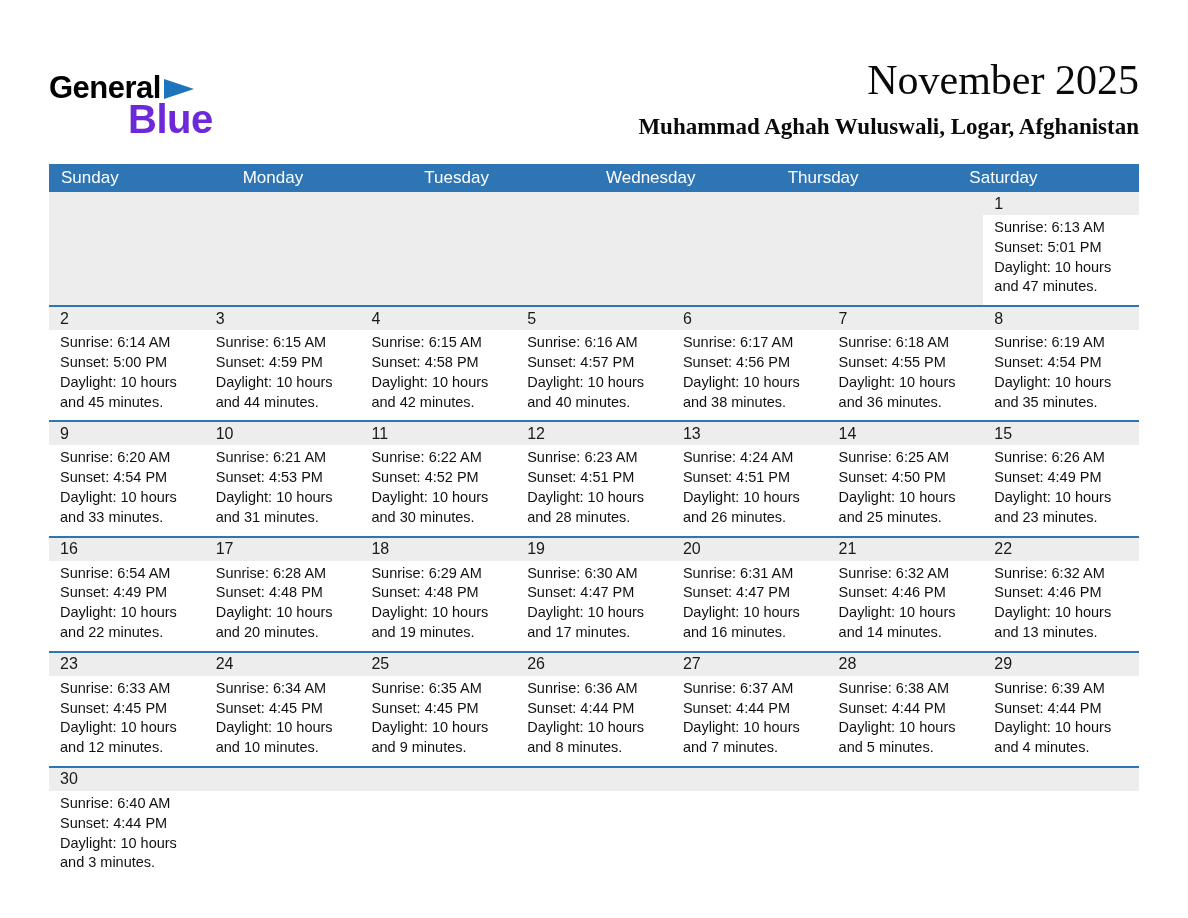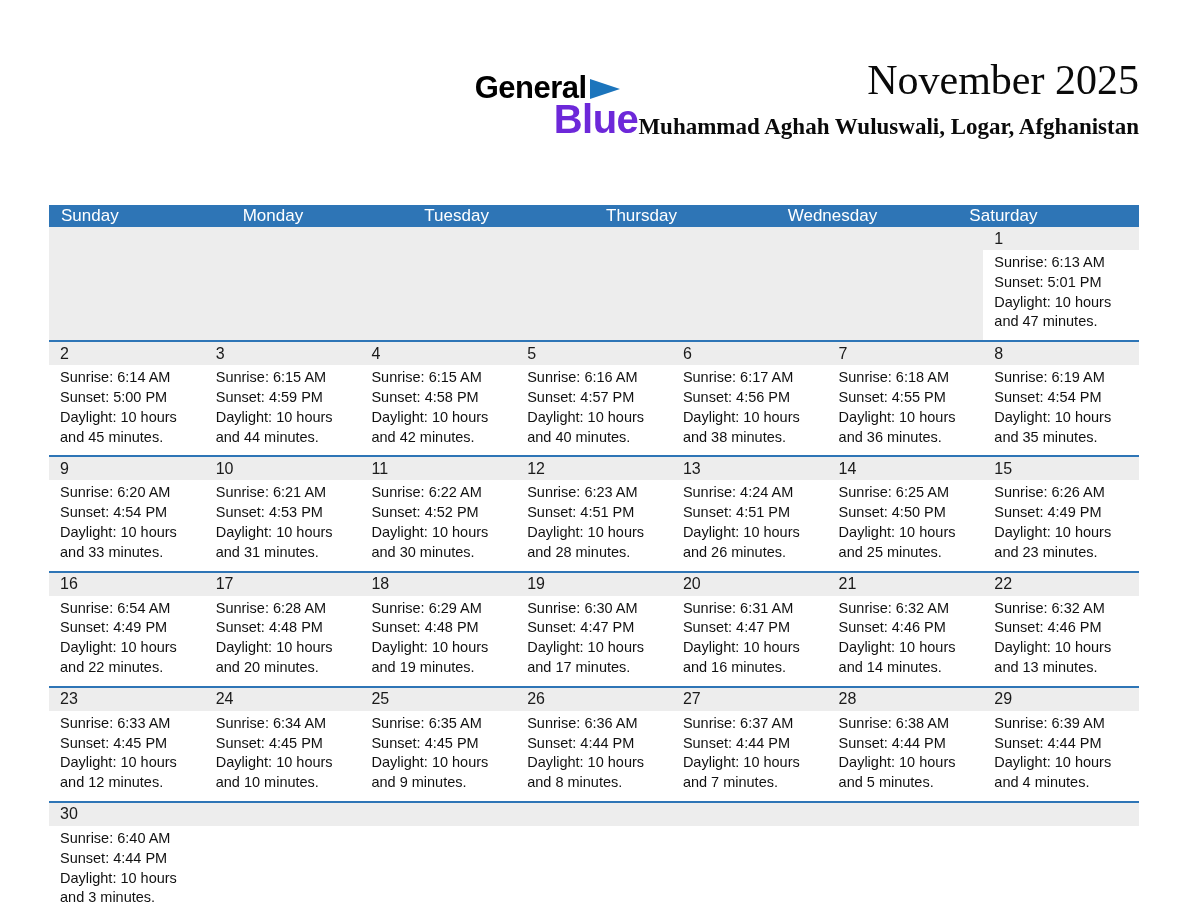--- a/index.html
+++ b/index.html
@@ -1,32 +1,32 @@
 <!DOCTYPE html>
 <html><head>
 <meta charset="utf-8">
 <style>
   * { margin:0; padding:0; box-sizing:border-box; }
   html,body { background:#ffffff; }
   body { font-family:"Liberation Sans", sans-serif; color:#000; }
   .page { width:1188px; height:918px; background:#fff; overflow:hidden; position:relative; }
 
   
-  .top { display:flex; justify-content:flex-end; align-items:flex-start; padding:58px 49px 0 49px; height:205px; }
+  .top { display:flex; justify-content:space-between; align-items:flex-start; padding:58px 49px 0 49px; height:164px; }
   .logo { padding-top:14px; line-height:1; }
   .logo-line1 { display:flex; align-items:center; font-size:31px; font-weight:700; letter-spacing:-0.5px; color:#000; }
   .logo-flag { margin-left:3px; margin-top:2px; }
   .logo-line2 { font-size:40px; font-weight:700; color:#6d28d9; margin-left:79px; margin-top:-4px; letter-spacing:-0.5px; }
   .titles { text-align:right; font-family:"Liberation Serif", serif; }
   .title { font-size:42px; line-height:1.05; color:#0a0a0a; }
   .subtitle { font-size:23px; margin-top:12px; font-weight:600; color:#0a0a0a; }
 
   
   .calendar { margin:0 49px; }
-  .weekday-row { display:flex; background:#2E75B6; height:22px; }
+  .weekday-row { display:flex; background:#2E75B6; height:28px; }
   .weekday { flex:1 1 0; color:#ffffff; font-size:17px; display:flex; align-items:center; padding-left:12px; font-weight:400; }
   .week-row { display:flex; min-height:107px; }
   #weeks .week-row { border-top:2px solid #2E75B6; }
   #weeks .week-row:first-child { border-top:none; }
   .cell { flex:1 1 0; background:#fff; }
   .cell.fill { background:#EDEDED; }
   .band { background:#EDEDED; height:23px; display:flex; align-items:center; padding-left:11px; }
   .day-num { font-size:16px; color:#1a1a1a; }
   .cell-content { padding:3px 4px 8px 11px; }
   .line { font-size:14.5px; line-height:19.8px; color:#111; }
@@ -49,22 +49,22 @@
       <div class="title">November 2025</div>
       <div class="subtitle">Muhammad Aghah Wuluswali, Logar, Afghanistan</div>
     </div>
   </div>
 
   <div class="calendar">
     <div class="weekday-row" id="weekday-row">
         <div class="weekday">Sunday</div>
         <div class="weekday">Monday</div>
         <div class="weekday">Tuesday</div>
+        <div class="weekday">Wednesday</div>
         <div class="weekday">Thursday</div>
-        <div class="weekday">Wednesday</div>
         <div class="weekday">Saturday</div>
       </div>
     <div id="weeks">
         <div class="week-row">
           <div class="cell fill"></div>
           <div class="cell fill"></div>
           <div class="cell fill"></div>
           <div class="cell fill"></div>
           <div class="cell fill"></div>
           <div class="cell fill"></div>

